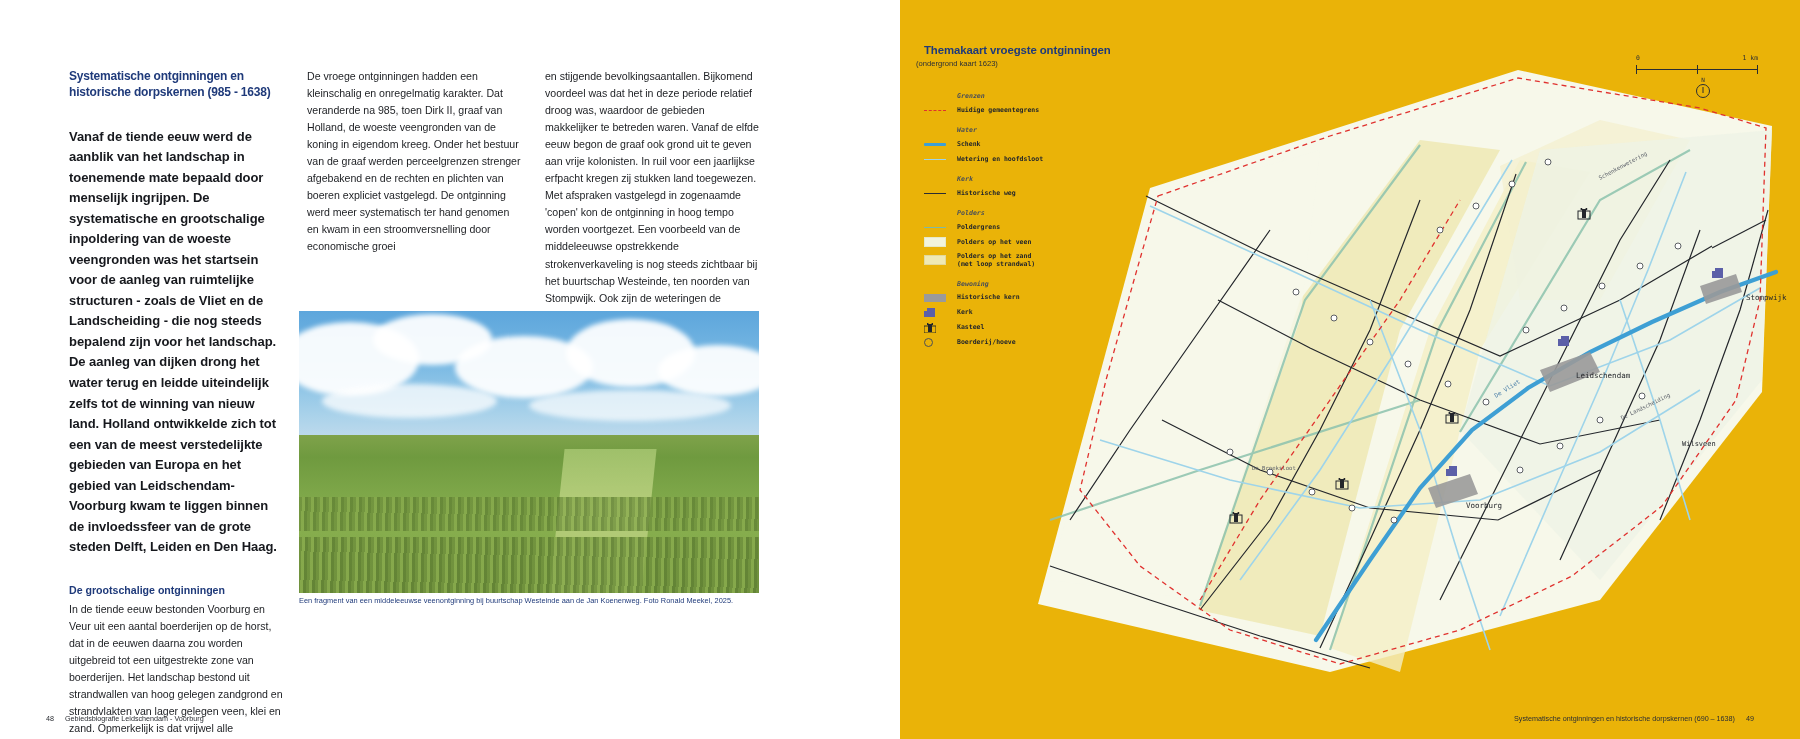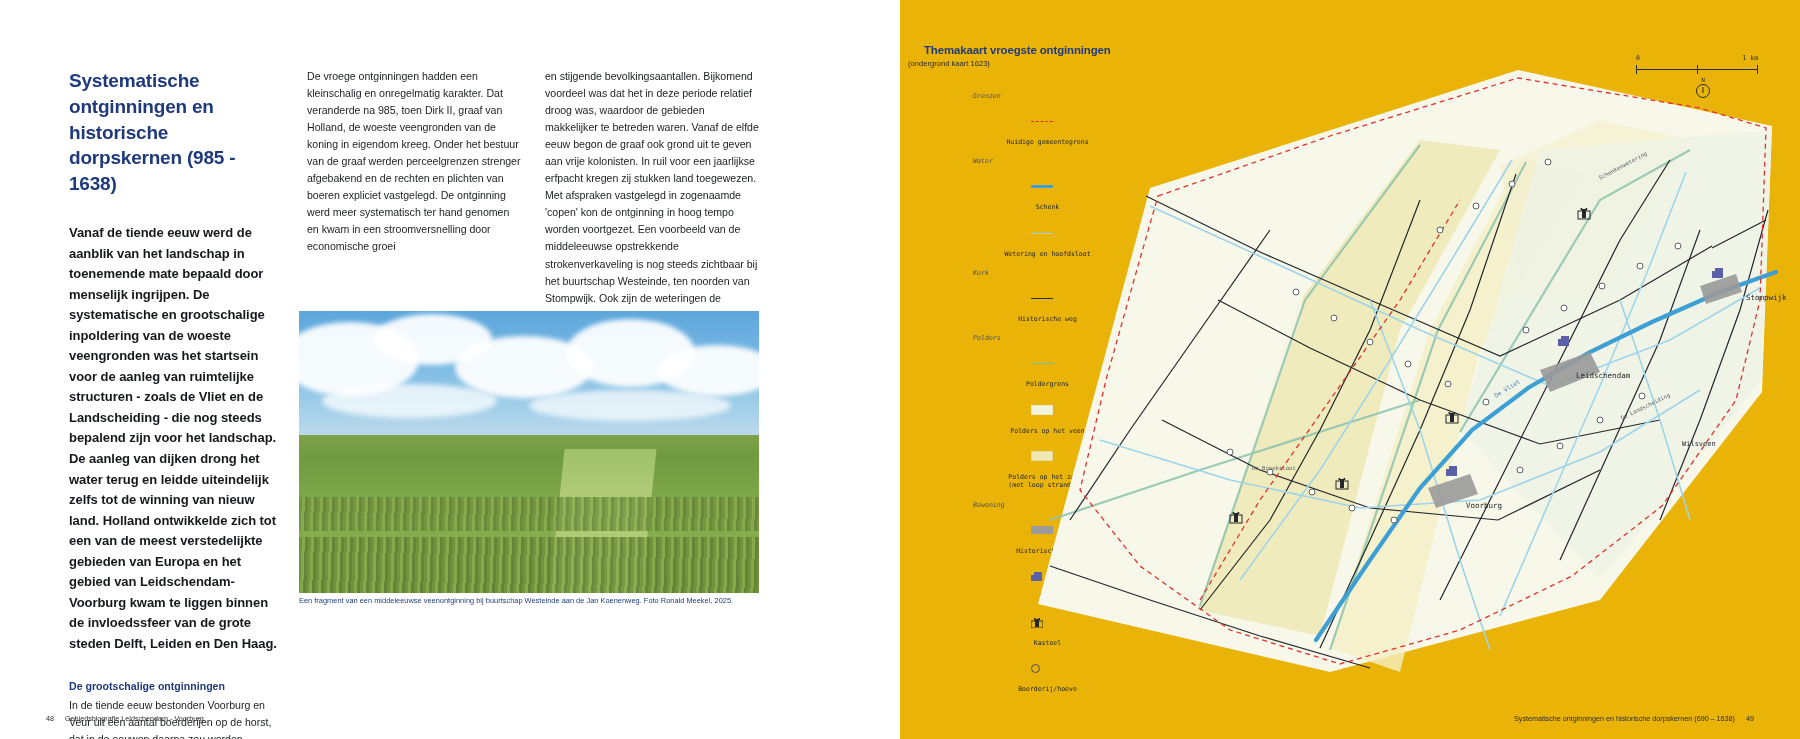--- a/index.html
+++ b/index.html
@@ -28,21 +28,21 @@
     position: absolute;
     left: 69px; top: 68px;
     width: 690px;
     display: flex;
     gap: 24px;
   }
   .col { width: 214px; }
 
   h1.article-title {
     color: #1f3a7a;
-    font-size: 19px;
+    font-size: 12px;
     line-height: 1.36;
     font-weight: bold;
     letter-spacing: -0.2px;
     margin-bottom: 26px;
   }
   p.lead {
     color: #16181d;
     font-weight: bold;
     font-size: 13px;
     line-height: 1.58;
@@ -128,42 +128,42 @@
   .footer-right { right: 46px; }
   .folio { color: #2a2d33; }
 
   
   .map-title {
     position: absolute; left: 24px; top: 44px;
     color: #1f3a7a; font-size: 11.4px; font-weight: bold;
     letter-spacing: -0.1px;
   }
   .map-subtitle {
-    position: absolute; left: 8px; top: 59px;
+    position: absolute; left: 16px; top: 59px;
     color: #2b2f36; font-size: 7.6px;
   }
   .legend {
-    position: absolute; left: 40px; top: 92px;
+    position: absolute; left: 24px; top: 92px;
     width: 215px;
     font-family: "DejaVu Sans Mono", monospace;
+    font-weight: bold;
   }
   .legend-group {
     color: #4b4f57;
     font-size: 6.6px;
     font-style: italic;
     margin-top: 11px;
     margin-bottom: 5px;
     margin-left: 33px;
   }
   .legend-group:first-child { margin-top: 0; }
   .legend-row {
     display: flex; align-items: center;
     margin-bottom: 5px;
     min-height: 10px;
-    flex-direction: column;
   }
   .legend-key { width: 33px; flex: 0 0 33px; display: flex; align-items: center; }
   .legend-label {
     font-size: 6.5px; color: #23262b; line-height: 1.28;
     white-space: pre-line;
   }
   .k-dashed { width: 22px; border-top: 1.2px dashed #e0312e; }
   .k-vliet  { width: 22px; height: 3px; background: #3e9fd4; border-radius: 1px;}
   .k-wetering { width: 22px; border-top: 1.1px solid #9ed4ea; }
   .k-weg    { width: 22px; border-top: 1.1px solid #2a2d33; }

